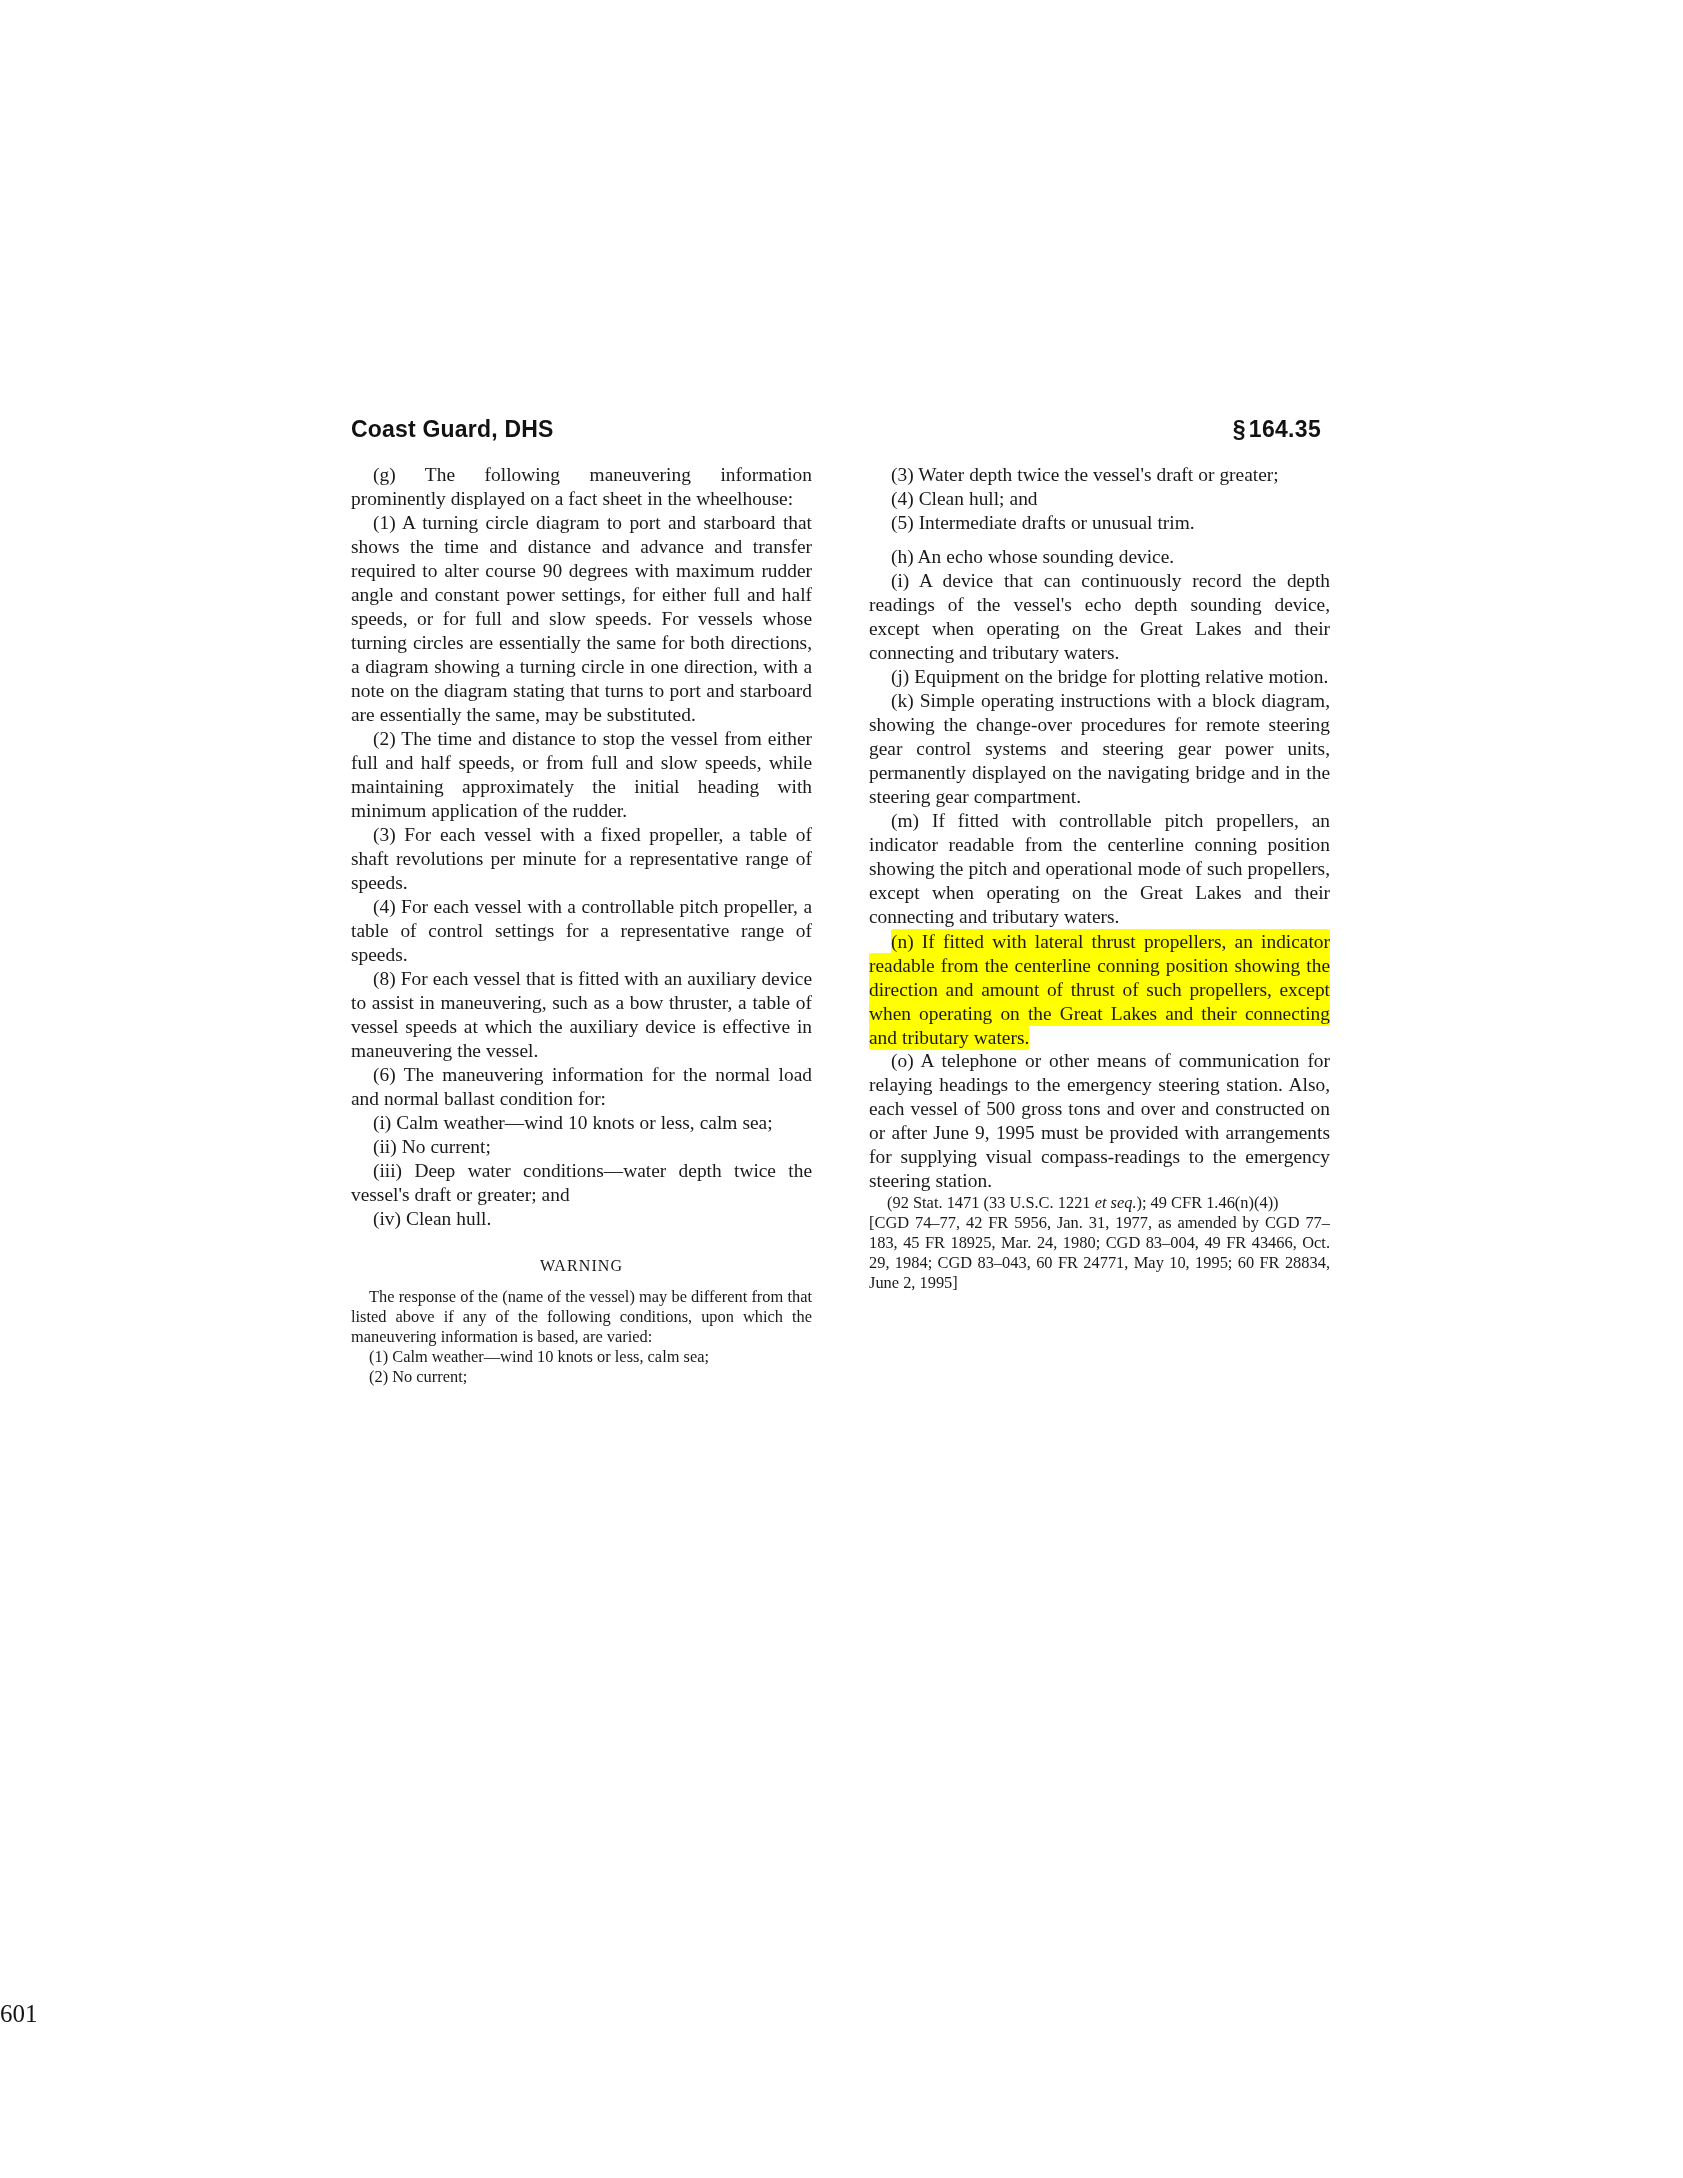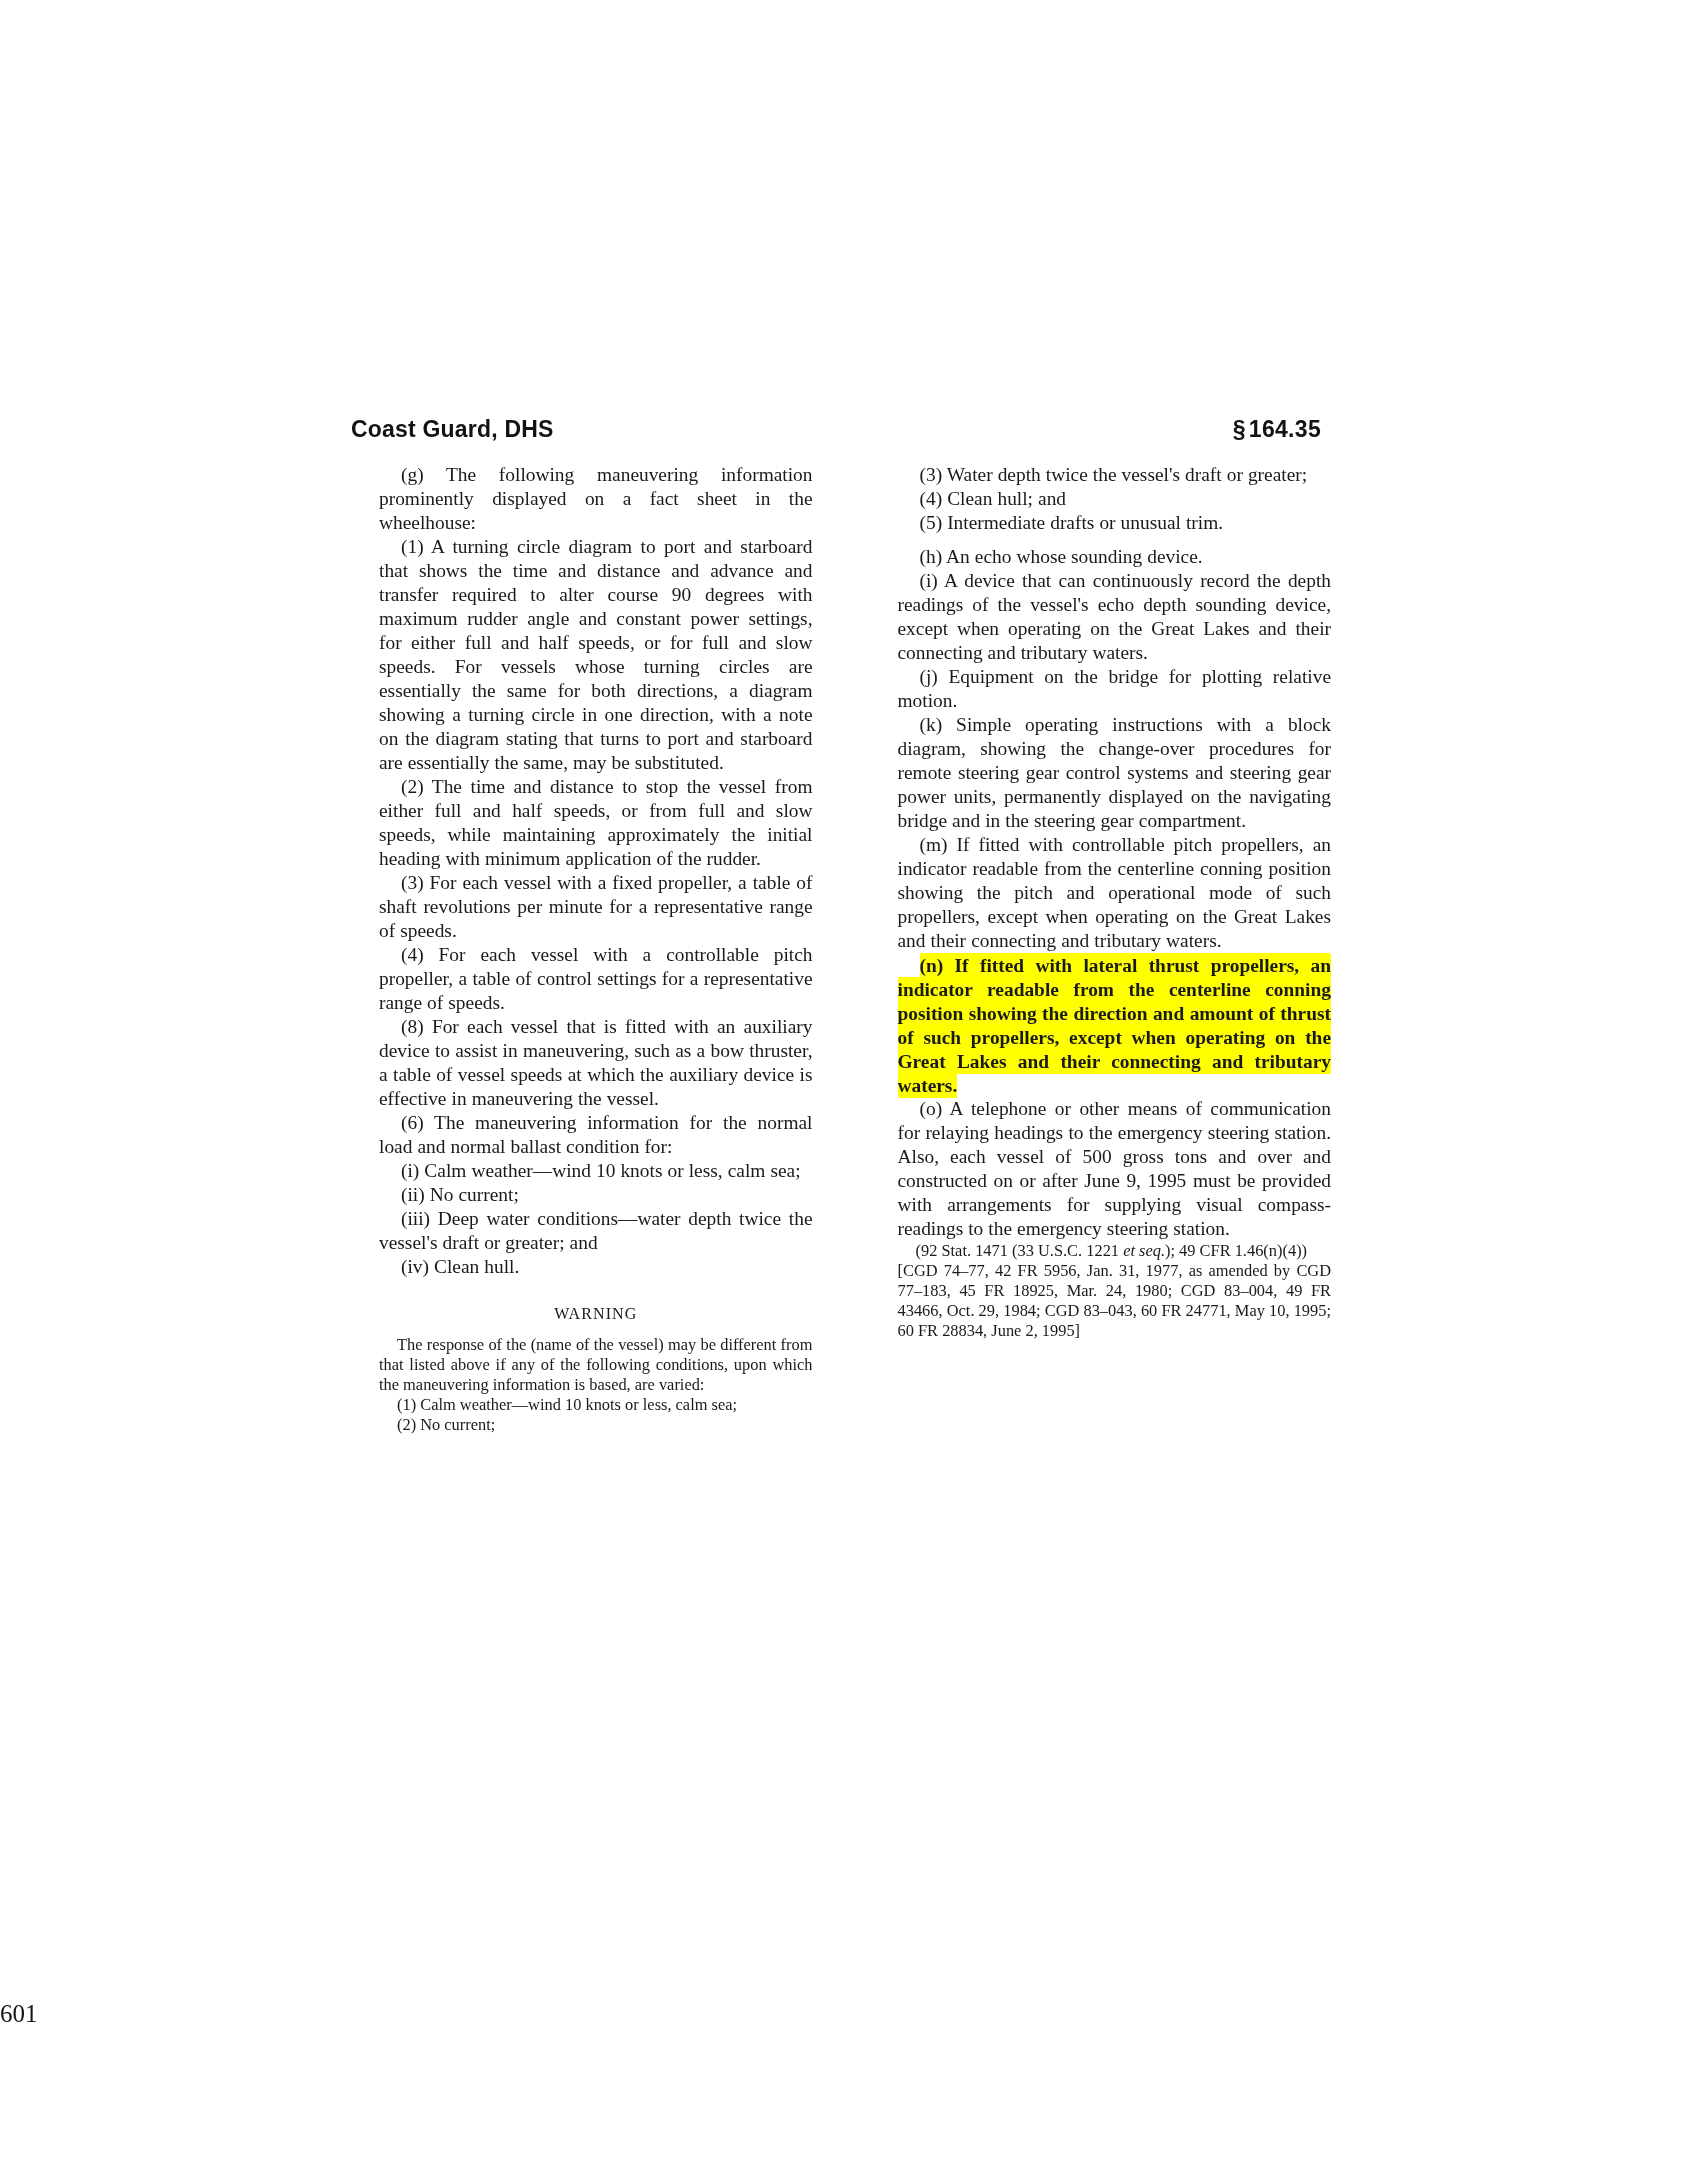--- a/index.html
+++ b/index.html
@@ -49,21 +49,20 @@
     left: 351px;
     top: 463px;
     width: 980px;
     height: 1505px;
     display: flex;
     gap: 57px;
   }
   .col {
     width: 461px;
     position: relative;
-    margin-left: 28px;
   }
 
   p.body {
     margin: 0;
     text-align: justify;
     text-justify: inter-word;
     font-size: 19.4px;
     line-height: 24px;
     text-indent: 22px;
     hyphens: manual;
@@ -99,21 +98,20 @@
   }
   .credit em { font-style: italic; }
 
   
   .hl {
     background-color: #ffff00;
     box-decoration-break: clone;
     -webkit-box-decoration-break: clone;
     padding: 1.5px 0 2.5px 0;
     border-radius: 2px;
-    font-weight: bold;
   }
 
   
   .folio {
     position: absolute;
     left: 0;
     top: 2000px;
     width: 1683px;
     text-align: left;
     font-size: 25px;

